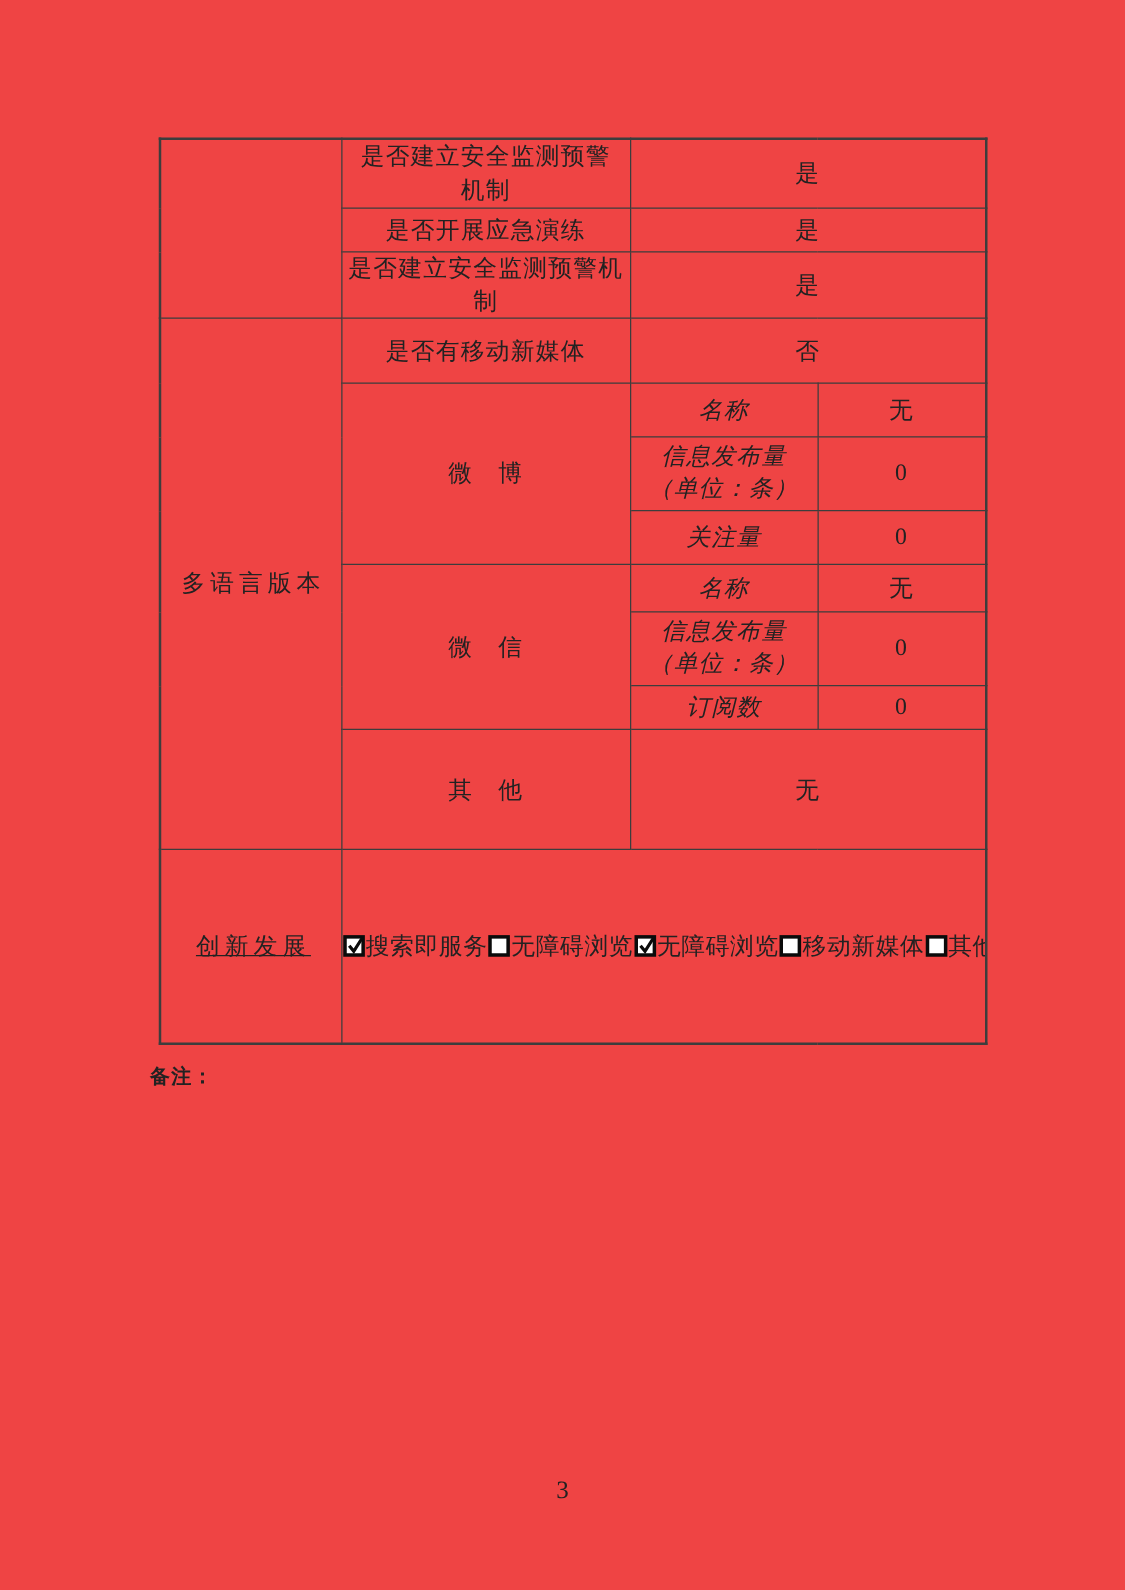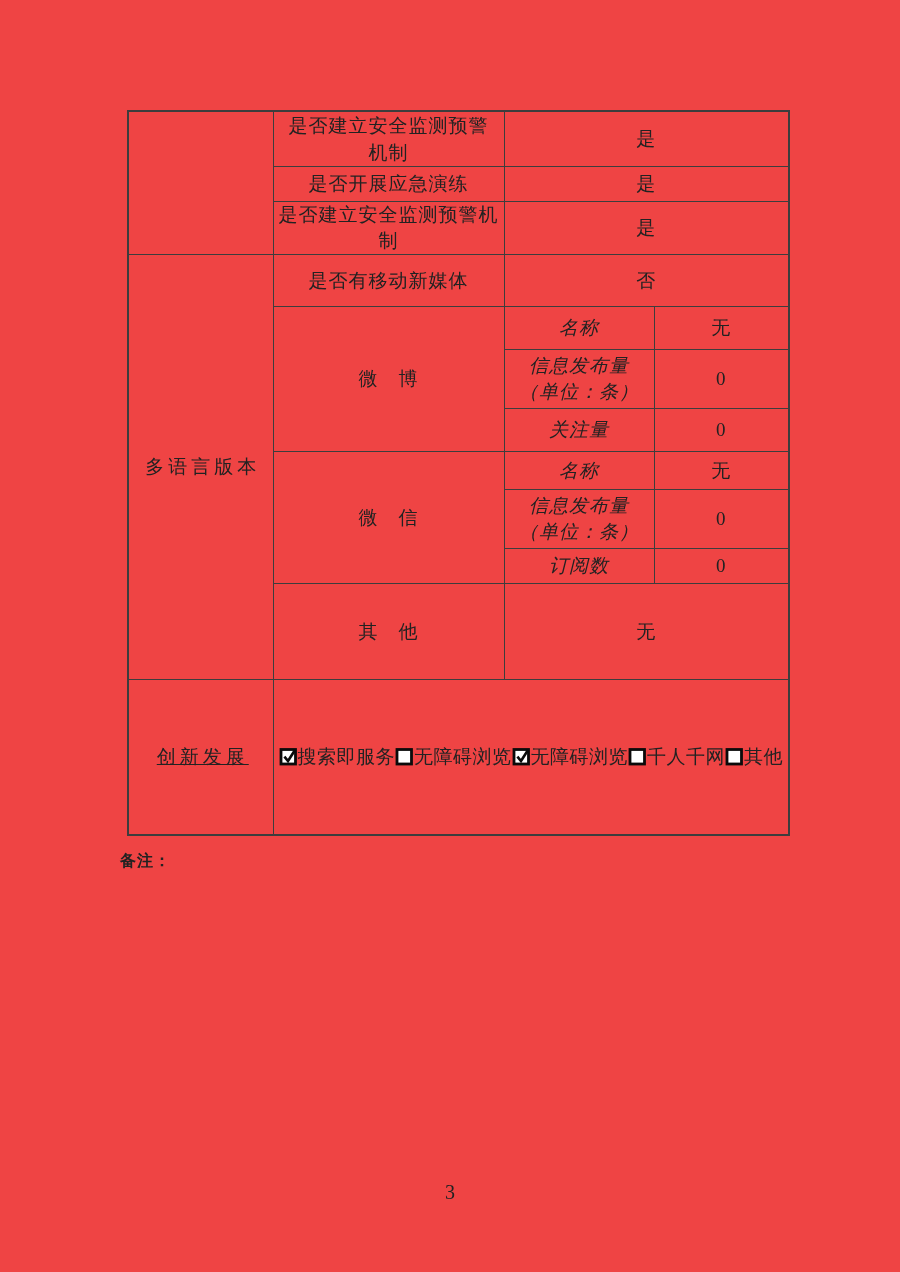--- a/index.html
+++ b/index.html
@@ -164,21 +164,21 @@
           <div class="cb-row"><span class="cb-item"><svg width="19" height="19" viewBox="0 0 19 19">
                   <rect x="2" y="2.5" width="14.5" height="14.5" fill="#ffffff" stroke="#0b0b0b" stroke-width="2.8"></rect>
                   <path d="M5.4 9.6 L9 14 L16 3" fill="none" stroke="#0b0b0b" stroke-width="2.6"></path>
                 </svg><span class="cb-label">搜索即服务</span></span><span class="cb-item"><svg width="19" height="19" viewBox="0 0 19 19">
                   <rect x="2" y="2.5" width="14.5" height="14.5" fill="#ffffff" stroke="#0b0b0b" stroke-width="2.8"></rect>
                 </svg><span class="cb-label">无障碍浏览</span></span><span class="cb-item"><svg width="19" height="19" viewBox="0 0 19 19">
                   <rect x="2" y="2.5" width="14.5" height="14.5" fill="#ffffff" stroke="#0b0b0b" stroke-width="2.8"></rect>
                   <path d="M5.4 9.6 L9 14 L16 3" fill="none" stroke="#0b0b0b" stroke-width="2.6"></path>
                 </svg><span class="cb-label">无障碍浏览</span></span><span class="cb-item"><svg width="19" height="19" viewBox="0 0 19 19">
                   <rect x="2" y="2.5" width="14.5" height="14.5" fill="#ffffff" stroke="#0b0b0b" stroke-width="2.8"></rect>
-                </svg><span class="cb-label">千人千网</span></span><span class="cb-item"><svg width="19" height="19" viewBox="0 0 19 19">
+                </svg><span class="cb-label">移动新媒体</span></span><span class="cb-item"><svg width="19" height="19" viewBox="0 0 19 19">
                   <rect x="2" y="2.5" width="14.5" height="14.5" fill="#ffffff" stroke="#0b0b0b" stroke-width="2.8"></rect>
                 </svg><span class="cb-label">其他</span></span></div>
         </td>
       </tr>
     </tbody>
   </table>
 
   <div class="note">备注：</div>
   <div class="pagenum">3</div>
 

